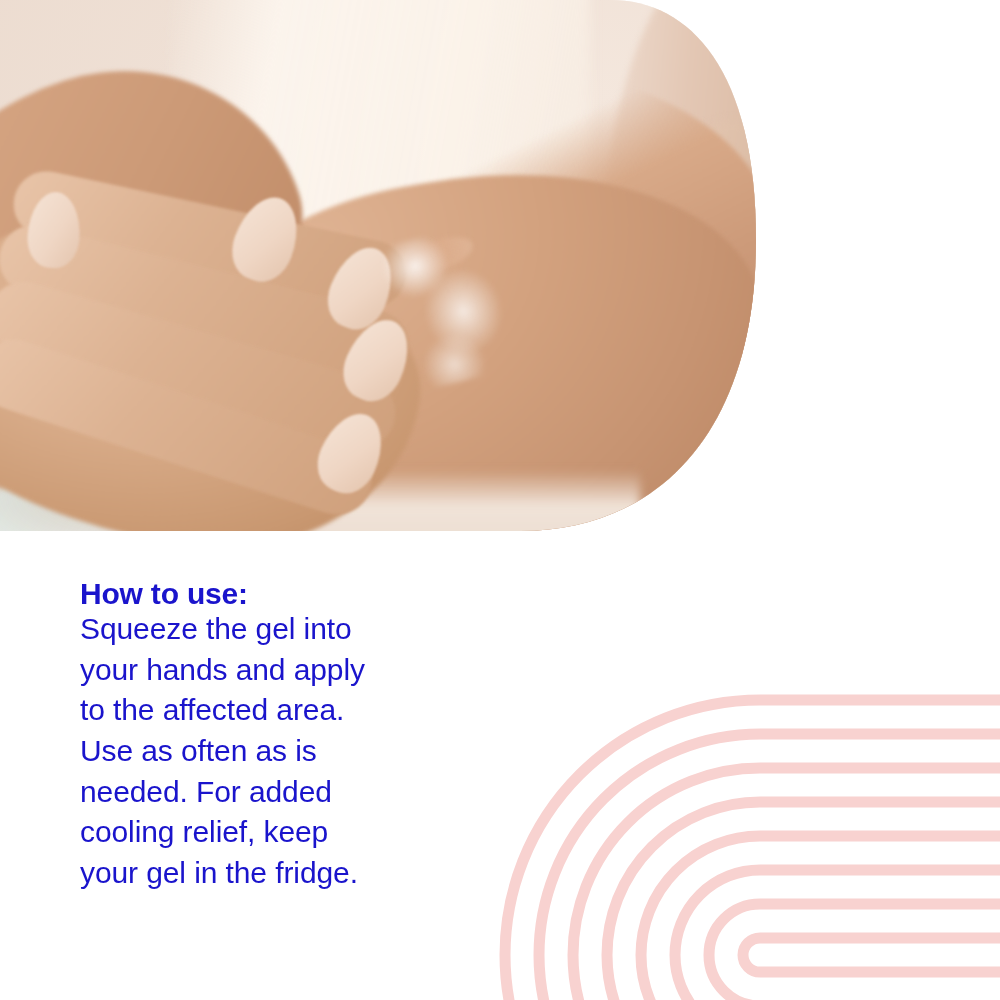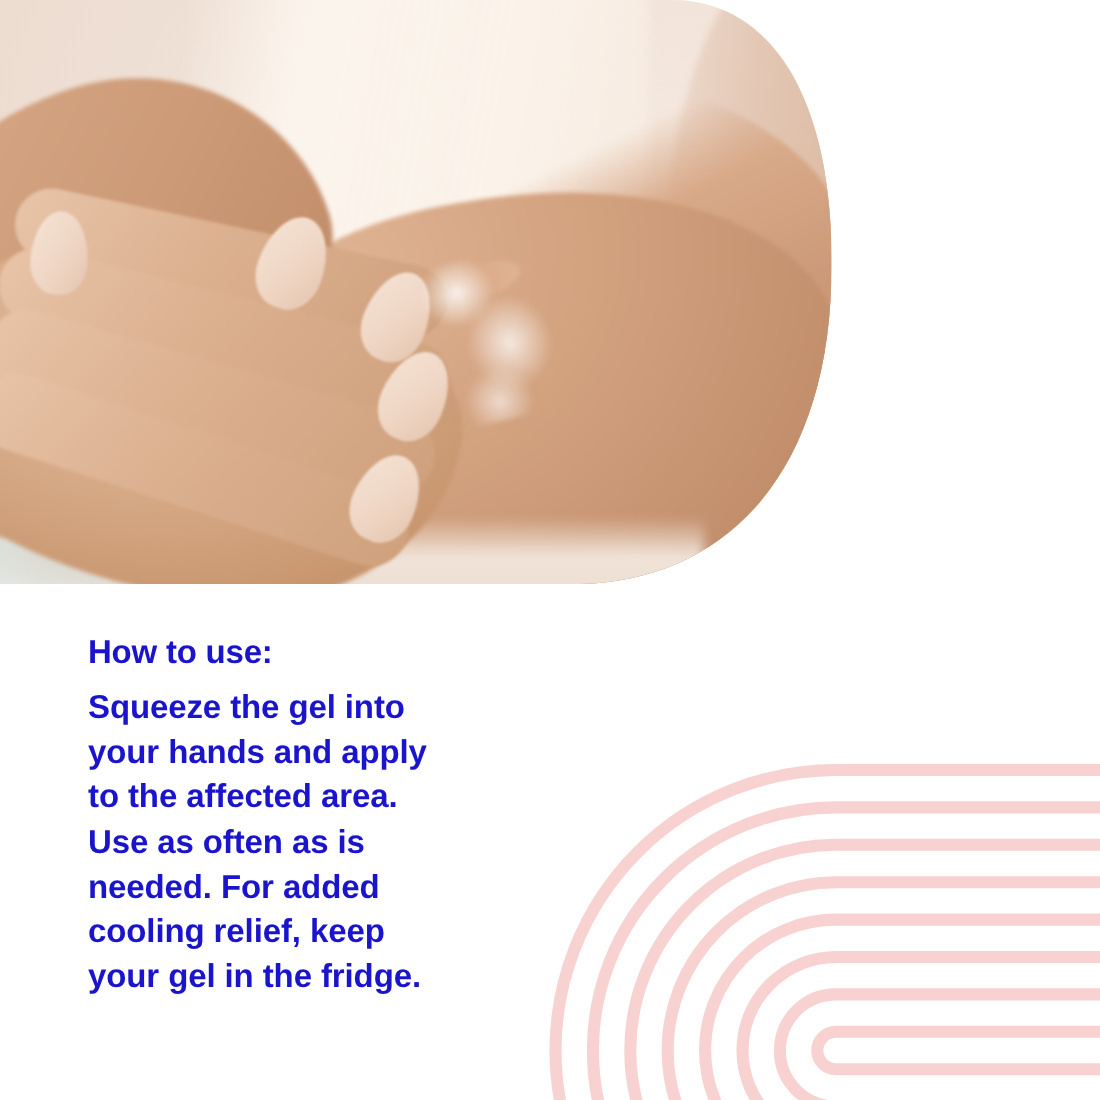--- a/index.html
+++ b/index.html
@@ -152,25 +152,25 @@
   #howto {
     position:absolute;
     left:80px; top:578px;
     width:420px;
   }
   #howto-heading {
     font-size:30px;
     font-weight:bold;
     letter-spacing:-0.2px;
     line-height:1.04;
-    margin-bottom:15px;
+    margin-bottom:0;
   }
   #howto-body {
     font-size:30px;
-    font-weight:700;
+    font-weight:400;
     line-height:1.355;
     letter-spacing:-0.1px;
     white-space:pre-line;
   }
 </style>
 </head>
 <body>
 
 <div id="page" style="background: rgb(255, 255, 255);">
 

